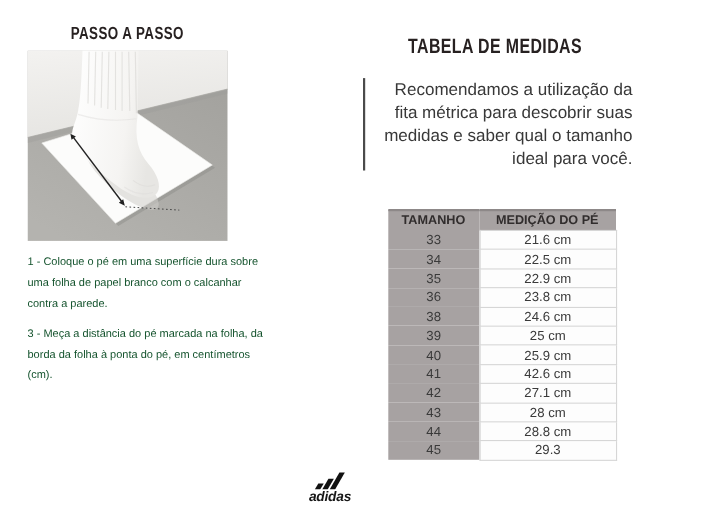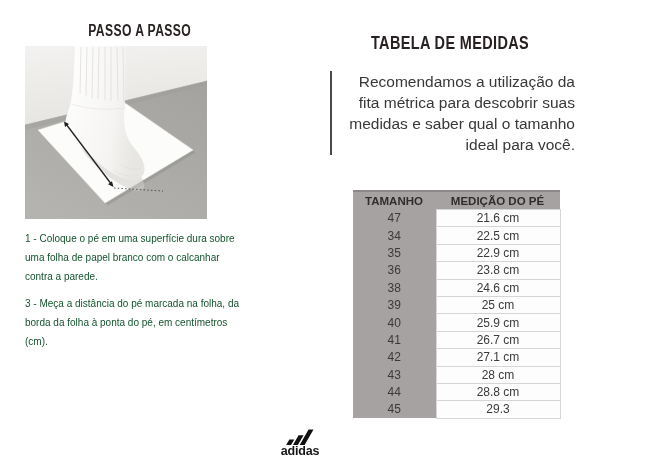--- a/index.html
+++ b/index.html
@@ -3,21 +3,21 @@
 <meta charset="utf-8">
 <style>
   html,body{margin:0;padding:0;background:#ffffff;}
   .page{
     position:relative;width:660px;height:466px;background:#ffffff;
     font-family:"Liberation Sans",sans-serif;overflow:hidden;
   }
   
   .heading{position:absolute;text-align:center;font-weight:bold;color:#272121;white-space:nowrap;}
   .heading > span{display:inline-block;transform:scaleX(0.76);transform-origin:center;letter-spacing:0.5px;}
-  .heading-left{left:25px;top:22px;width:182px;font-size:16px;text-align:right;}
+  .heading-left{left:25px;top:22px;width:182px;font-size:16px;}
   .heading-right{left:330px;top:32px;width:240px;font-size:19px;}
 
   
   .photo{position:absolute;left:25px;top:46px;width:182px;height:173px;}
 
   
   .instructions{position:absolute;left:25px;top:229px;width:224px;}
   .instructions p{margin:0 0 8px 0;font-size:10px;line-height:19px;color:#14532d;}
 
   
@@ -35,21 +35,21 @@
     font-size:11.5px;font-weight:bold;color:#312d2d;
     height:16px;padding:1px 2px 0 1px;text-align:center;
   }
   table.size-table th.h1{width:80px;}
   table.size-table th.h2{width:121px;}
   table.size-table td{height:16.4px;font-size:12px;color:#3a3a3a;text-align:center;padding:0;}
   table.size-table td.c1{background:#a7a2a2;}
   table.size-table td.c2{background:#fdfdfd;border:1px solid #d6d6d6;}
 
   
-  .brand{position:absolute;left:268px;top:429px;width:64px;display:flex;flex-direction:column;align-items:center;}
+  .brand{position:absolute;left:268px;top:429px;width:64px;display:flex;flex-direction:column;align-items:center;font-style:italic;}
   .brand-text{font-size:12.5px;font-weight:bold;color:#161616;letter-spacing:-0.2px;line-height:11px;margin-top:1px;}
 </style>
 </head>
 <body>
 
 <div class="page">
 
   <div class="heading heading-left">
     <span>PASSO A PASSO</span>
   </div>
@@ -127,21 +127,21 @@
   <div class="size-table-wrap">
     <table class="size-table">
       <thead>
         <tr>
           <th class="h1">TAMANHO</th>
           <th class="h2">MEDIÇÃO DO PÉ</th>
         </tr>
       </thead>
       <tbody>
           <tr>
-            <td class="c1">47</td>
+            <td class="c1">33</td>
             <td class="c2">21.6 cm</td>
           </tr>
           <tr>
             <td class="c1">34</td>
             <td class="c2">22.5 cm</td>
           </tr>
           <tr>
             <td class="c1">35</td>
             <td class="c2">22.9 cm</td>
           </tr>
@@ -156,21 +156,21 @@
           <tr>
             <td class="c1">39</td>
             <td class="c2">25 cm</td>
           </tr>
           <tr>
             <td class="c1">40</td>
             <td class="c2">25.9 cm</td>
           </tr>
           <tr>
             <td class="c1">41</td>
-            <td class="c2">26.7 cm</td>
+            <td class="c2">42.6 cm</td>
           </tr>
           <tr>
             <td class="c1">42</td>
             <td class="c2">27.1 cm</td>
           </tr>
           <tr>
             <td class="c1">43</td>
             <td class="c2">28 cm</td>
           </tr>
           <tr>

